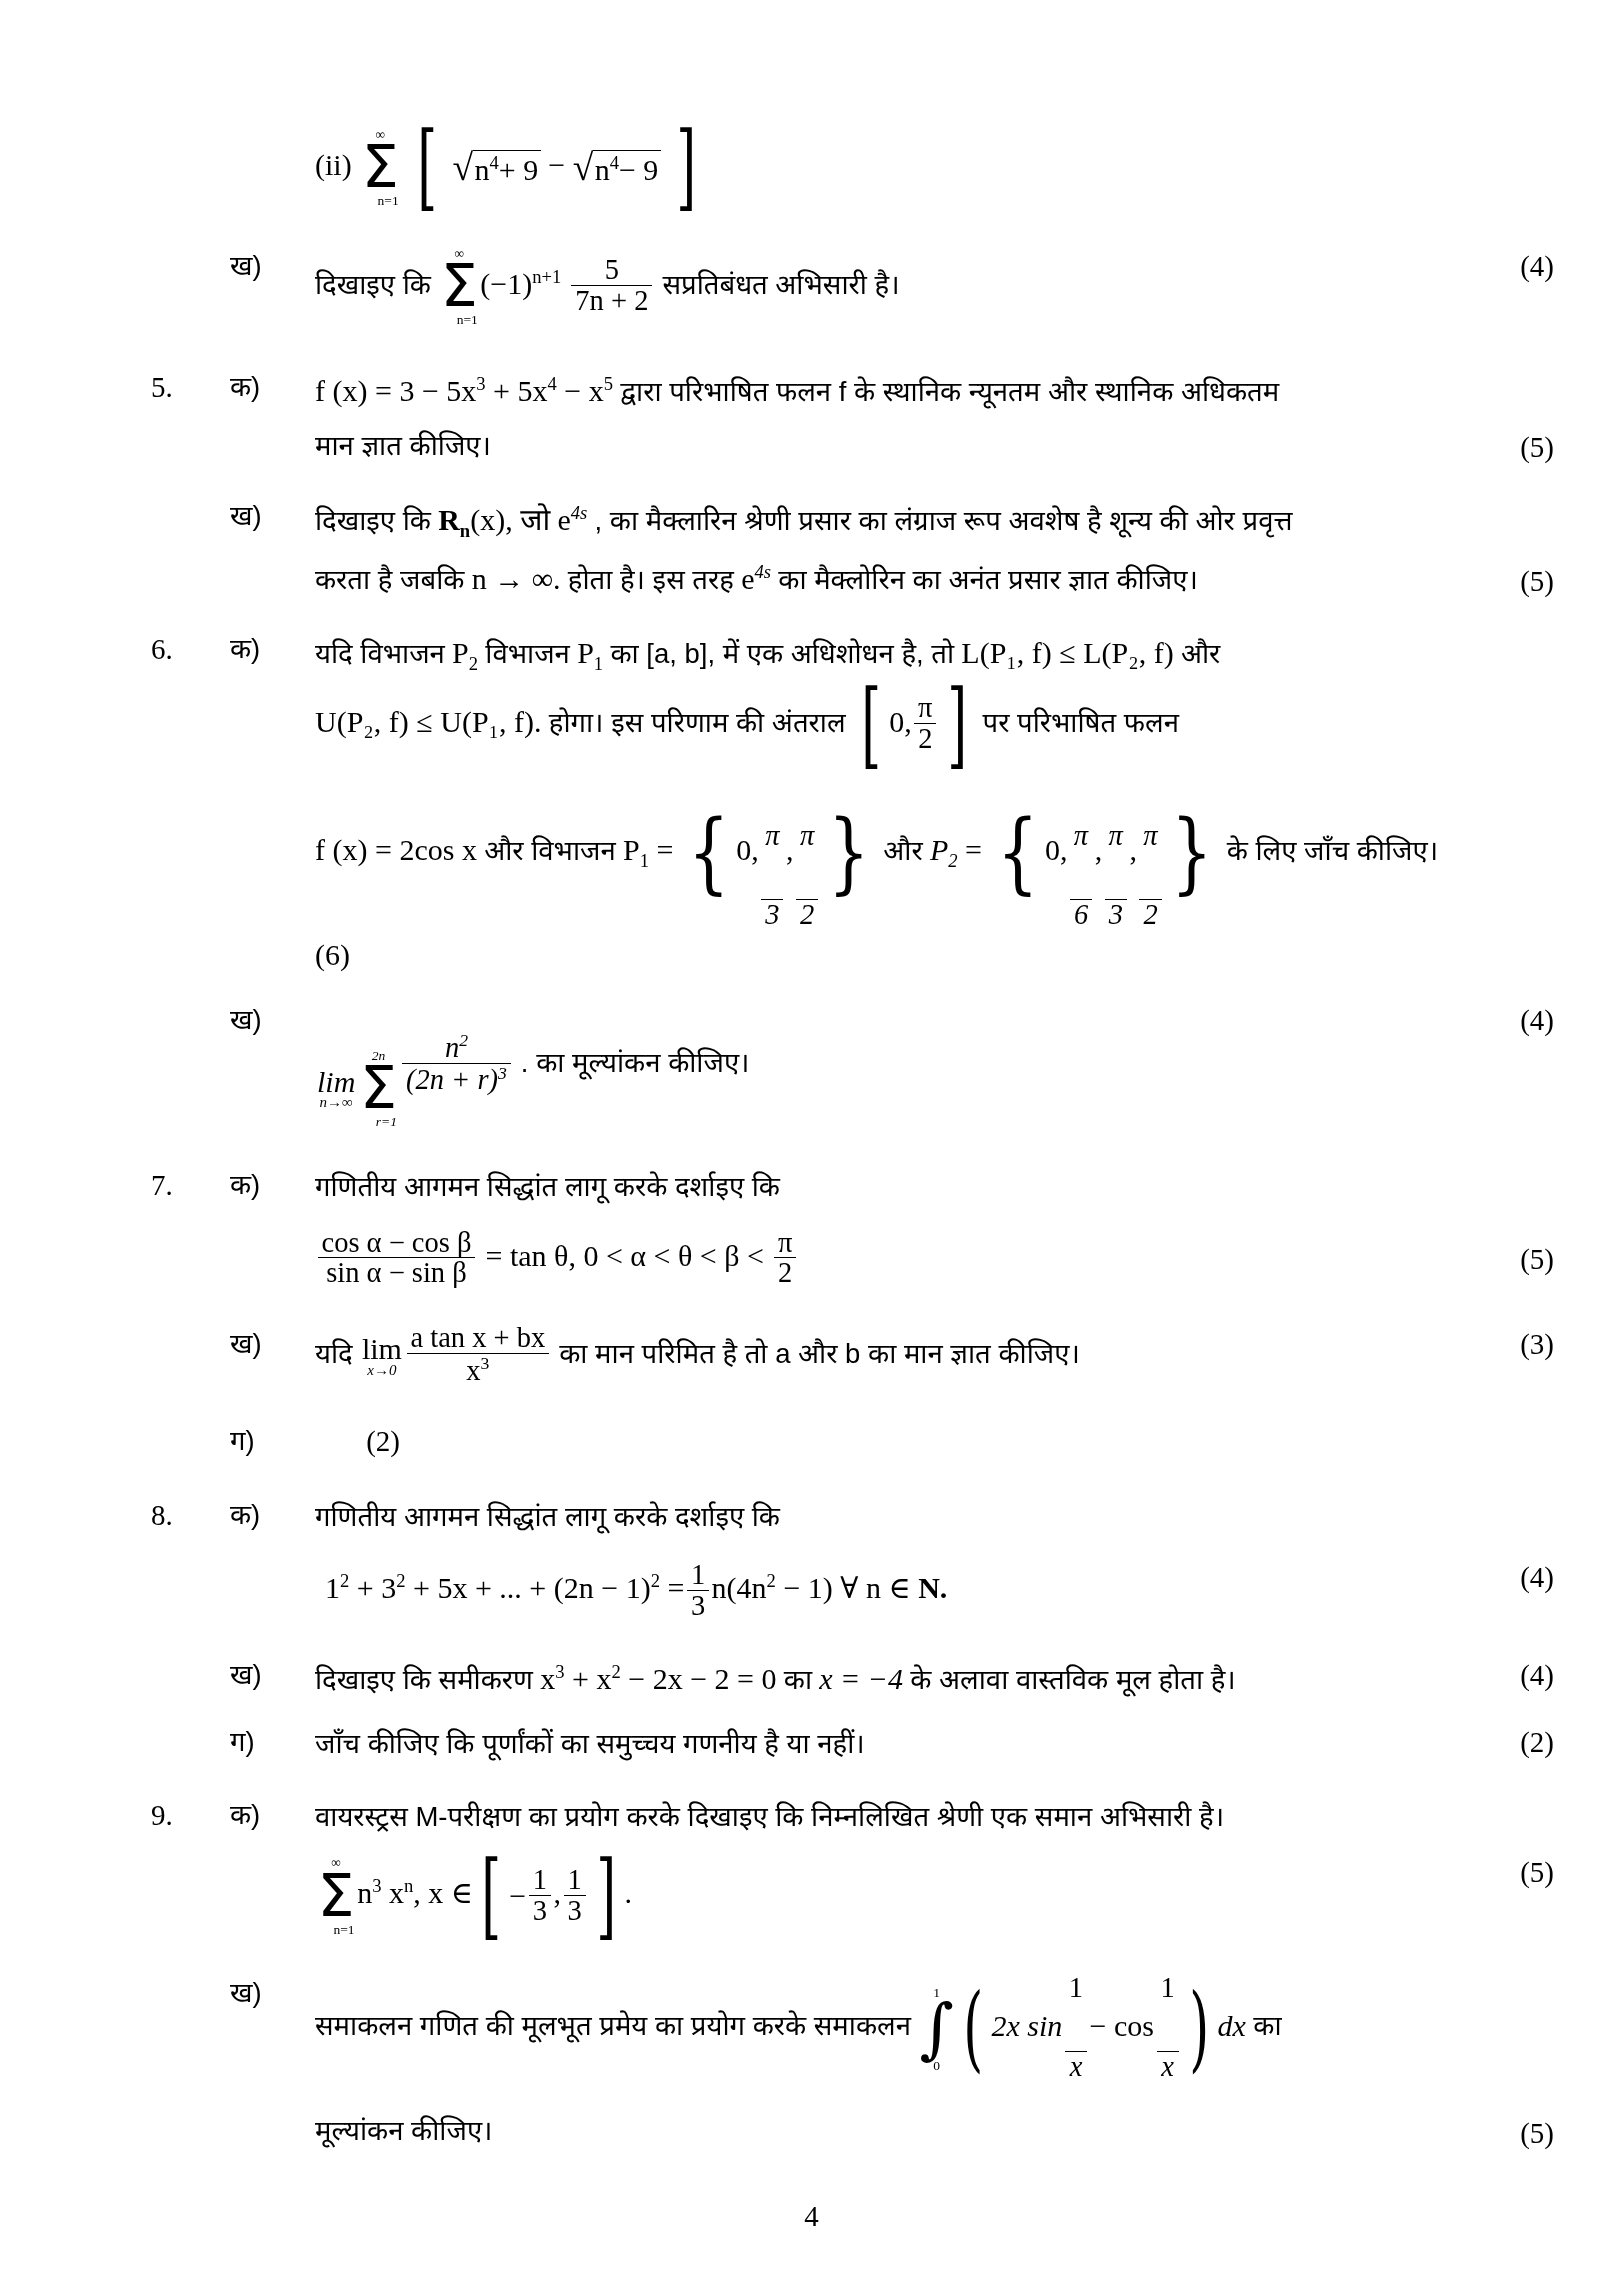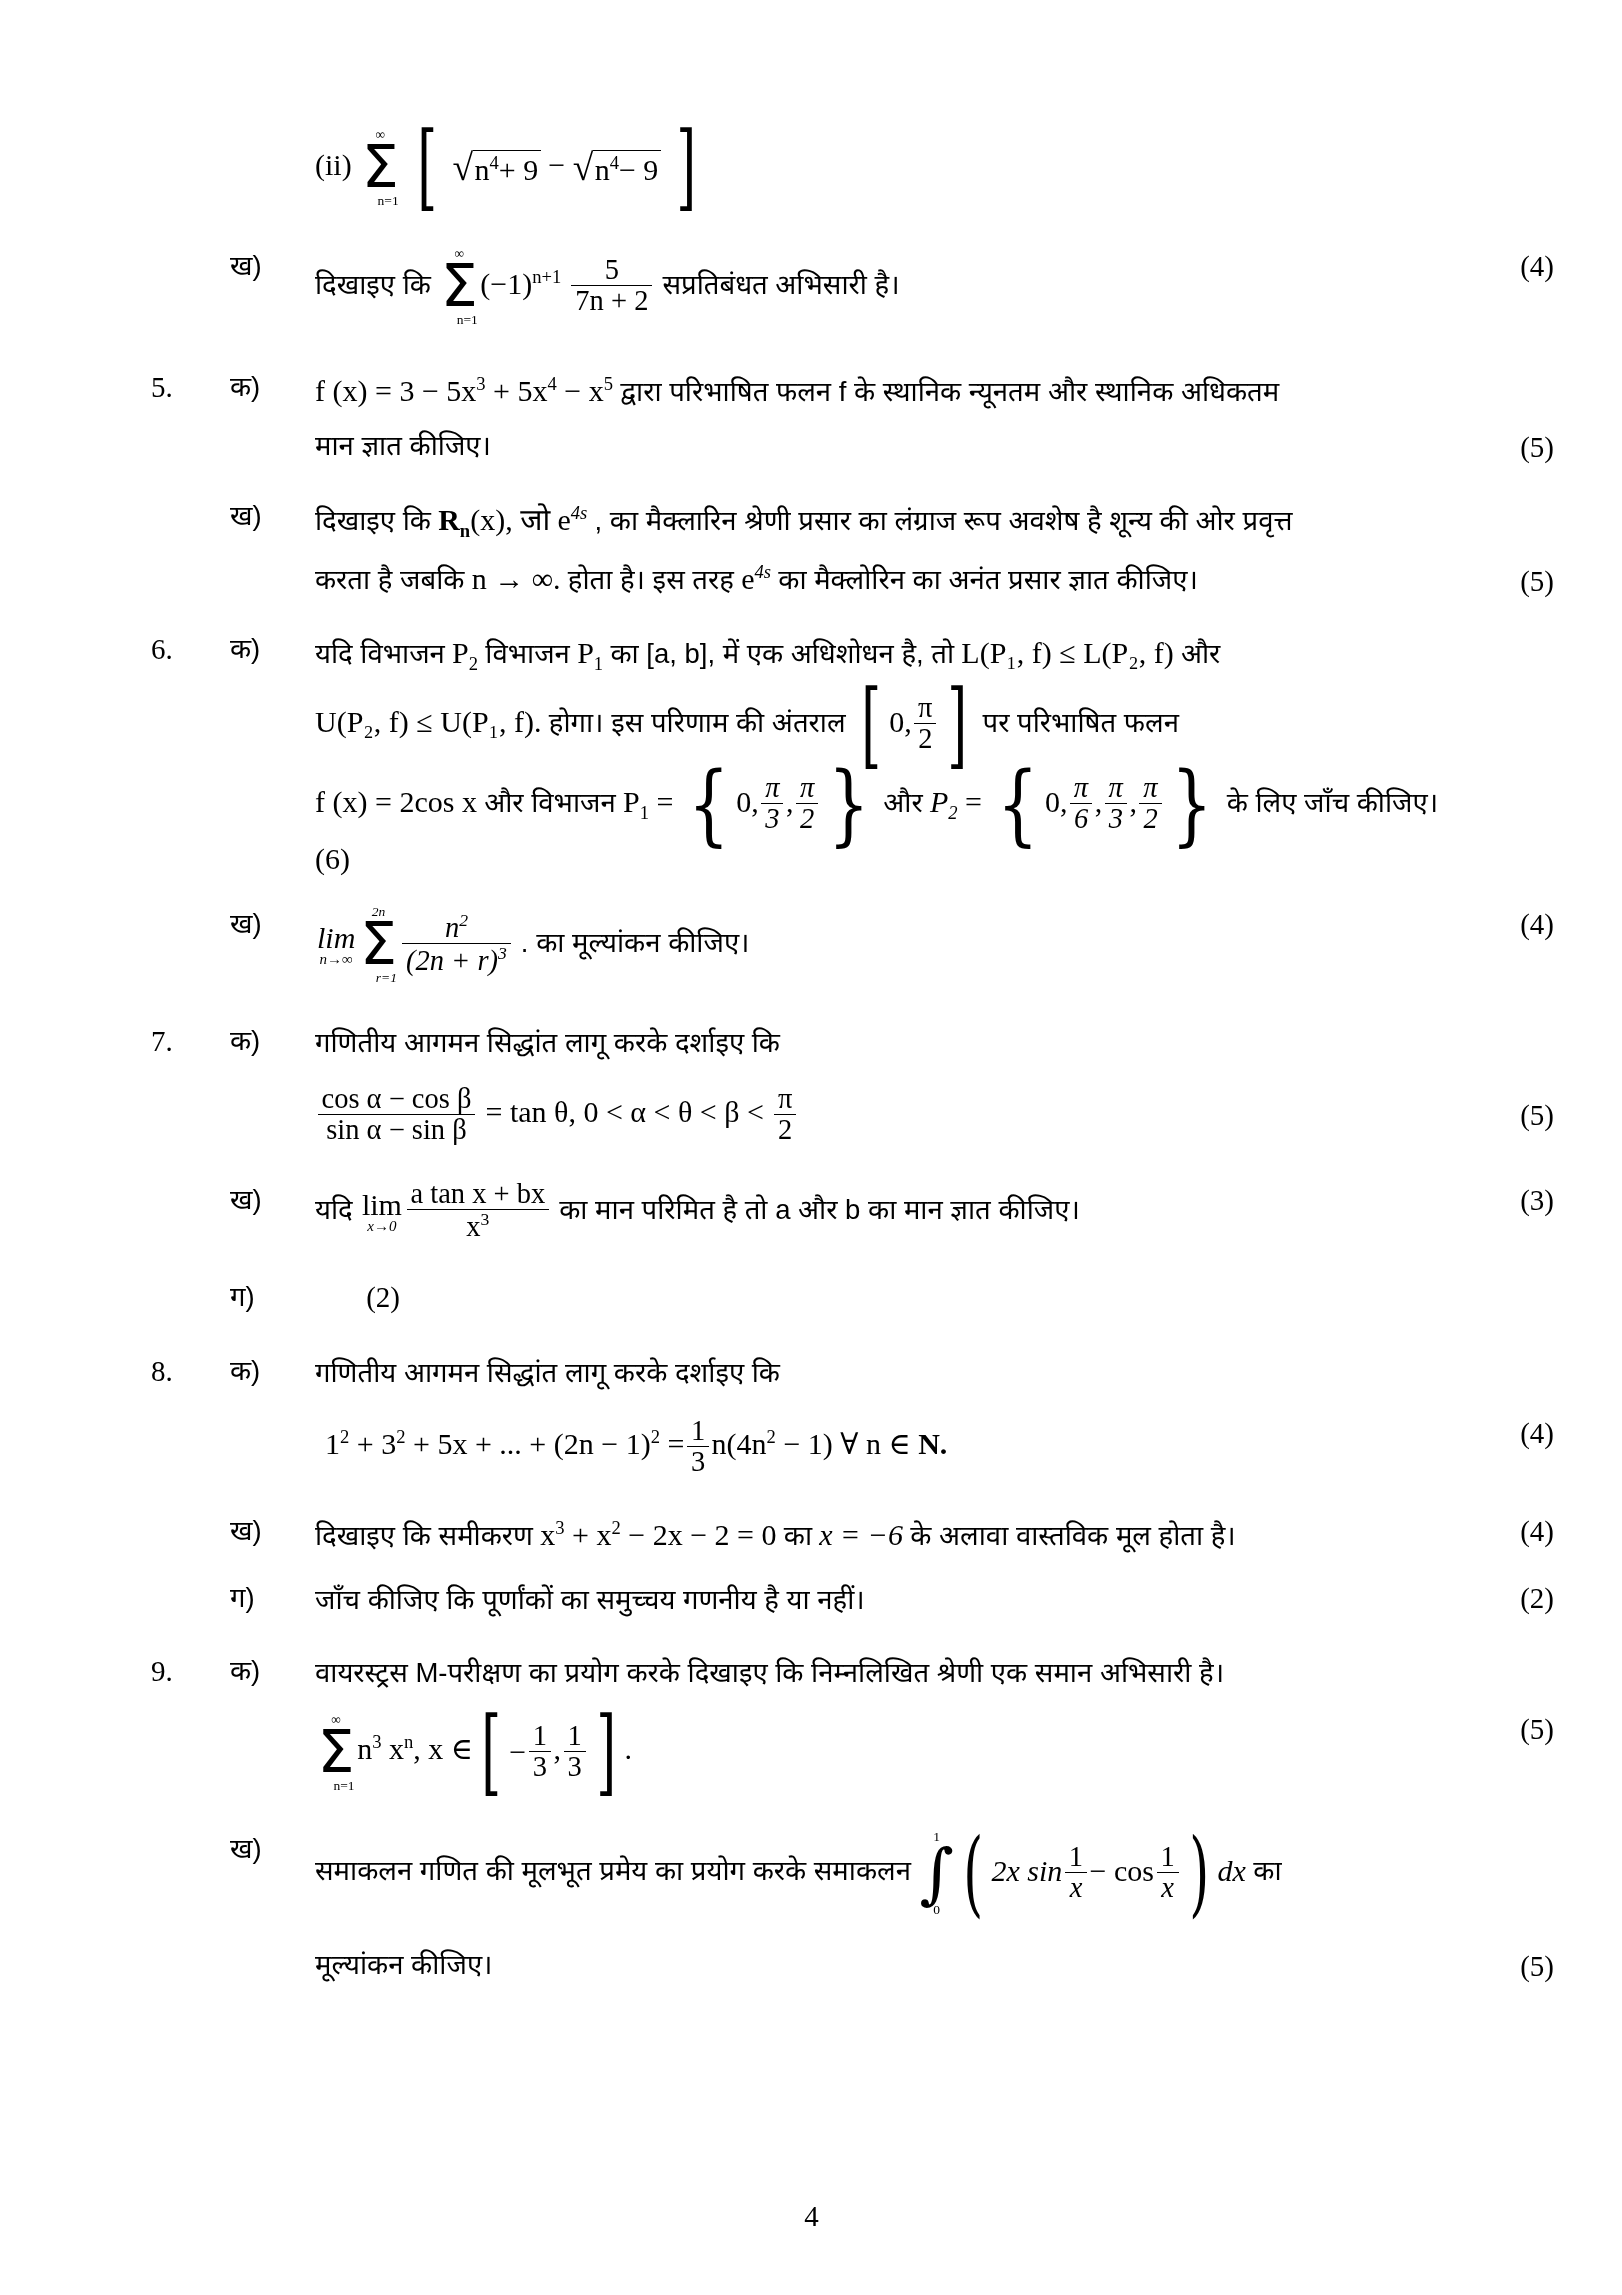--- a/index.html
+++ b/index.html
@@ -58,20 +58,21 @@
     font-family: "Liberation Sans", "DejaVu Sans", sans-serif;
     font-size: 27.5px;
   }
   .mathx {
     font-family: "Liberation Serif", "DejaVu Serif", serif;
     font-size: 30px;
   }
   .ital {
     font-style: italic;
     font-family: "Liberation Serif", serif;
+    margin-top: 48px;
   }
   sup.s { font-size: 0.62em; vertical-align: super; }
   sub.s { font-size: 0.62em; vertical-align: sub; }
 
   
   .frac {
     display: inline-block;
     vertical-align: middle;
     text-align: center;
     font-size: 0.95em;
@@ -356,21 +357,21 @@
     <div class="cb-marks">(4)</div>
   </div>
 
   <div class="qrow" style="margin-top:34px;">
     <div class="qnum"></div>
     <div class="qpart hi">ख)</div>
     <div class="qbody">
       <span class="hi">दिखाइए कि समीकरण</span>
       <span class="mathx nowrap"><span>x</span><sup class="s">3</sup><span> + x</span><sup class="s">2</sup><span> − 2x − 2 = 0</span></span>
       <span class="hi">का</span>
-      <span class="mathx ital">x = −6</span>
+      <span class="mathx ital">x = −4</span>
       <span class="hi">के अलावा वास्तविक मूल होता है।</span>
     </div>
     <div class="qmarks">(4)</div>
   </div>
 
   <div class="qrow" style="margin-top:22px;">
     <div class="qnum"></div>
     <div class="qpart hi">ग)</div>
     <div class="qbody hi">जाँच कीजिए कि पूर्णांकों का समुच्चय गणनीय है या नहीं।</div>
     <div class="qmarks">(2)</div>

